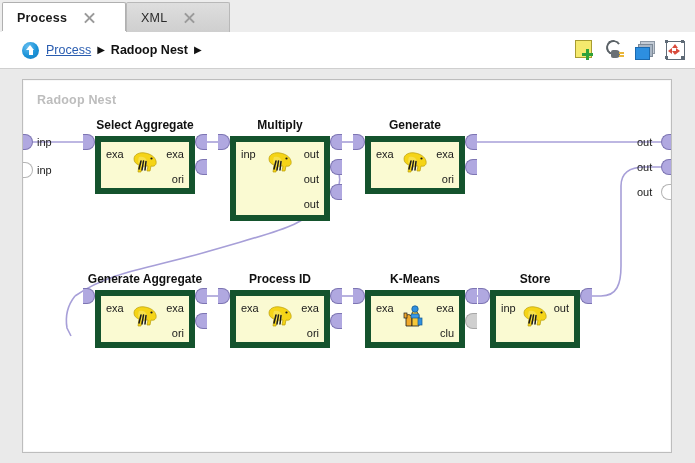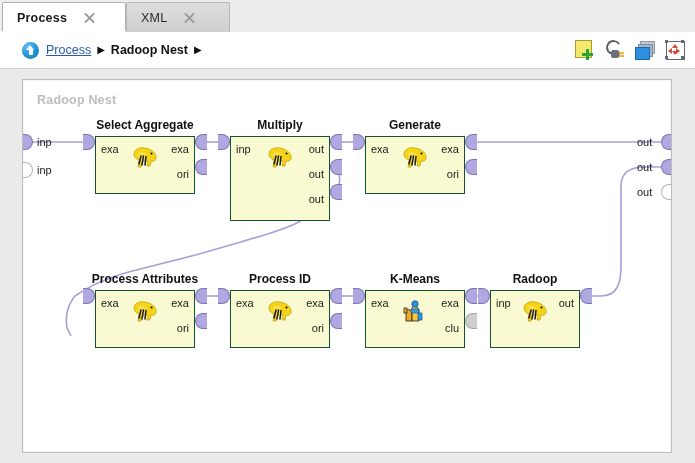--- a/index.html
+++ b/index.html
@@ -245,21 +245,21 @@
     font-size: 12px;
     font-weight: bold;
     color: #111;
     white-space: nowrap;
     line-height: 14px;
   }
   .op-box {
     position: absolute;
     left: 12px; top: 18px;
     background: #fafad2;
-    border: 1px solid #14532d;
+    border: 6px solid #14532d;
     box-sizing: border-box;
   }
   .op-icon {
     position: absolute;
     left: 50%; top: 8px;
     transform: translateX(-50%);
     width: 30px; height: 26px;
   }
   .port-label {
     position: absolute;
@@ -514,21 +514,21 @@
         </span>
       <span class="port left" style="left:112px; top:16px;">
           <i></i>
         </span>
       <span class="port left" style="left:112px; top:41px;">
           <i></i>
         </span>
     </div>
 
     <div class="op" style="left:60px; top:192px; width:124px;">
-      <span class="op-title">Process Attributes</span>
+      <span class="op-title">Generate Aggregate</span>
       <div class="op-box" style="width:100px; height:58px;">
         <span class="op-icon">
           <svg width="30" height="26" viewBox="0 0 30 26">
             <path d="M4 9 C4 4 10 2 15 3 C21 4 25 7 26 11 C27 15 24 17 21 16 L20 21 L17 21 L18 16 L12 16 L11 22 L8 22 L9 15 C6 14 4 12 4 9 Z" fill="#f5d417" stroke="#b99c07" stroke-width="0.7"></path>
             <path d="M9 7 C12 6 16 7 17 11 C18 15 15 18 12 17 C9 16 7 12 9 7 Z" fill="#f7e04a"></path>
             <g stroke="#1a1a1a" stroke-width="1.5" stroke-linecap="round">
               <path d="M11 11 L9 19"></path>
                 <path d="M13.5 11 L12 20"></path>
                 <path d="M16 11.5 L15 20"></path>
             </g>
@@ -602,21 +602,21 @@
         </span>
       <span class="port left" style="left:112px; top:16px;">
           <i></i>
         </span>
       <span class="port left grey" style="left:112px; top:41px;">
           <i></i>
         </span>
     </div>
 
     <div class="op" style="left:455px; top:192px; width:114px;">
-      <span class="op-title">Radoop</span>
+      <span class="op-title">Store</span>
       <div class="op-box" style="width:90px; height:58px;">
         <span class="op-icon">
           <svg width="30" height="26" viewBox="0 0 30 26">
             <path d="M4 9 C4 4 10 2 15 3 C21 4 25 7 26 11 C27 15 24 17 21 16 L20 21 L17 21 L18 16 L12 16 L11 22 L8 22 L9 15 C6 14 4 12 4 9 Z" fill="#f5d417" stroke="#b99c07" stroke-width="0.7"></path>
             <path d="M9 7 C12 6 16 7 17 11 C18 15 15 18 12 17 C9 16 7 12 9 7 Z" fill="#f7e04a"></path>
             <g stroke="#1a1a1a" stroke-width="1.5" stroke-linecap="round">
               <path d="M11 11 L9 19"></path>
                 <path d="M13.5 11 L12 20"></path>
                 <path d="M16 11.5 L15 20"></path>
             </g>

